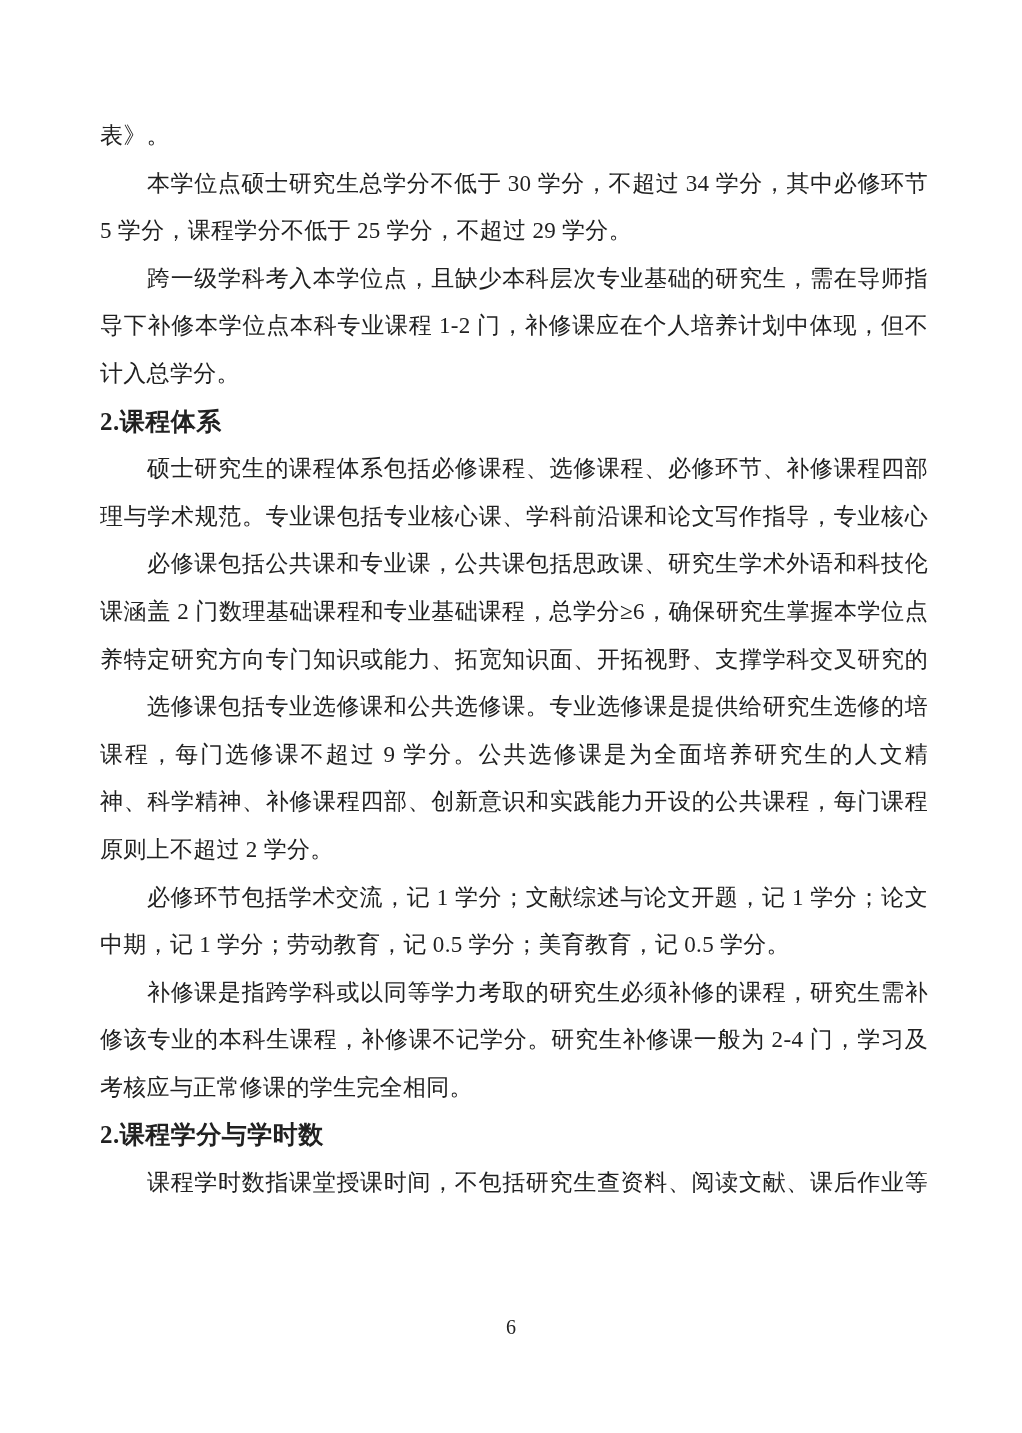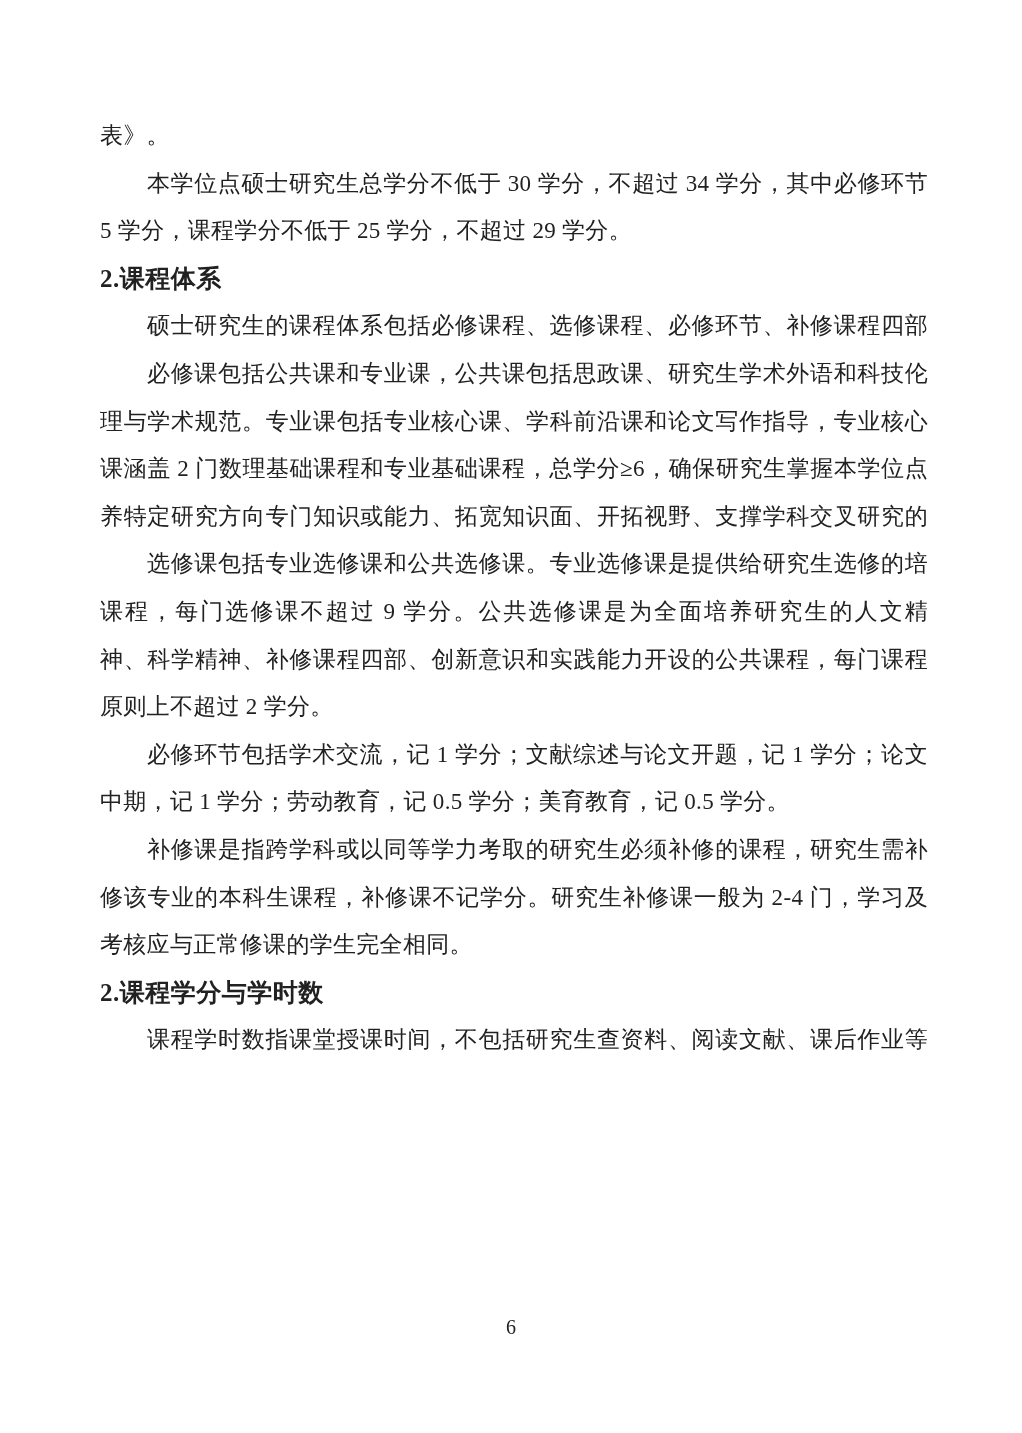--- a/index.html
+++ b/index.html
@@ -66,29 +66,34 @@
 
 <div class="page">
   <div class="doc-body">
       <div class="block paragraph">
         <div class="line">表》。</div>
       </div>
       <div class="block paragraph">
         <div class="line full indent">本学位点硕士研究生总学分不低于 30 学分，不超过 34 学分，其中必修环节</div>
         <div class="line">5 学分，课程学分不低于 25 学分，不超过 29 学分。</div>
       </div>
+      <div class="block paragraph">
+        <div class="line full indent">跨一级学科考入本学位点，且缺少本科层次专业基础的研究生，需在导师指</div>
+        <div class="line full">导下补修本学位点本科专业课程 1-2 门，补修课应在个人培养计划中体现，但不</div>
+        <div class="line">计入总学分。</div>
+      </div>
       <div class="block heading">
         <div class="line">2.课程体系</div>
       </div>
       <div class="block paragraph">
         <div class="line full indent">硕士研究生的课程体系包括必修课程、选修课程、必修环节、补修课程四部</div>
       </div>
       <div class="block paragraph">
+        <div class="line full">理与学术规范。专业课包括专业核心课、学科前沿课和论文写作指导，专业核心</div>
         <div class="line full indent">必修课包括公共课和专业课，公共课包括思政课、研究生学术外语和科技伦</div>
-        <div class="line full">理与学术规范。专业课包括专业核心课、学科前沿课和论文写作指导，专业核心</div>
         <div class="line full">课涵盖 2 门数理基础课程和专业基础课程，总学分≥6，确保研究生掌握本学位点</div>
       </div>
       <div class="block paragraph">
         <div class="line full">养特定研究方向专门知识或能力、拓宽知识面、开拓视野、支撑学科交叉研究的</div>
         <div class="line full indent">选修课包括专业选修课和公共选修课。专业选修课是提供给研究生选修的培</div>
         <div class="line full">课程，每门选修课不超过 9 学分。公共选修课是为全面培养研究生的人文精</div>
         <div class="line full">神、科学精神、补修课程四部、创新意识和实践能力开设的公共课程，每门课程</div>
         <div class="line">原则上不超过 2 学分。</div>
       </div>
       <div class="block paragraph">

